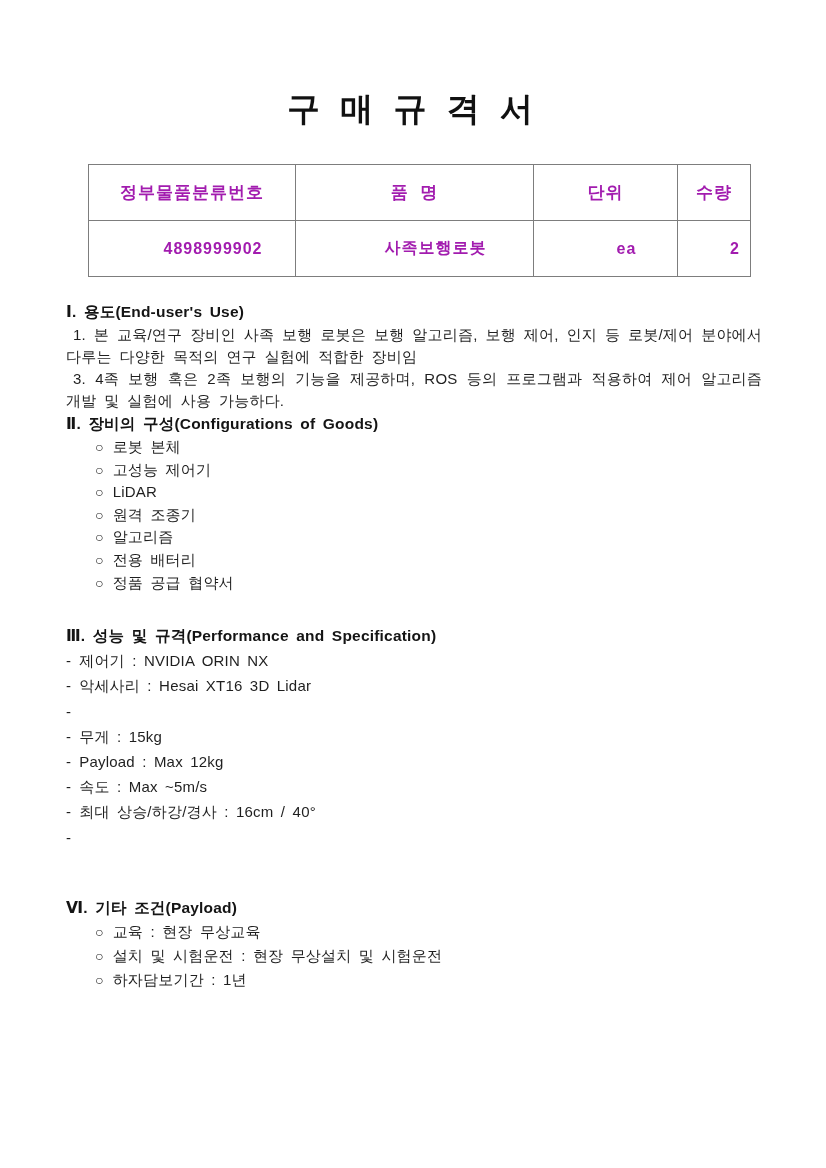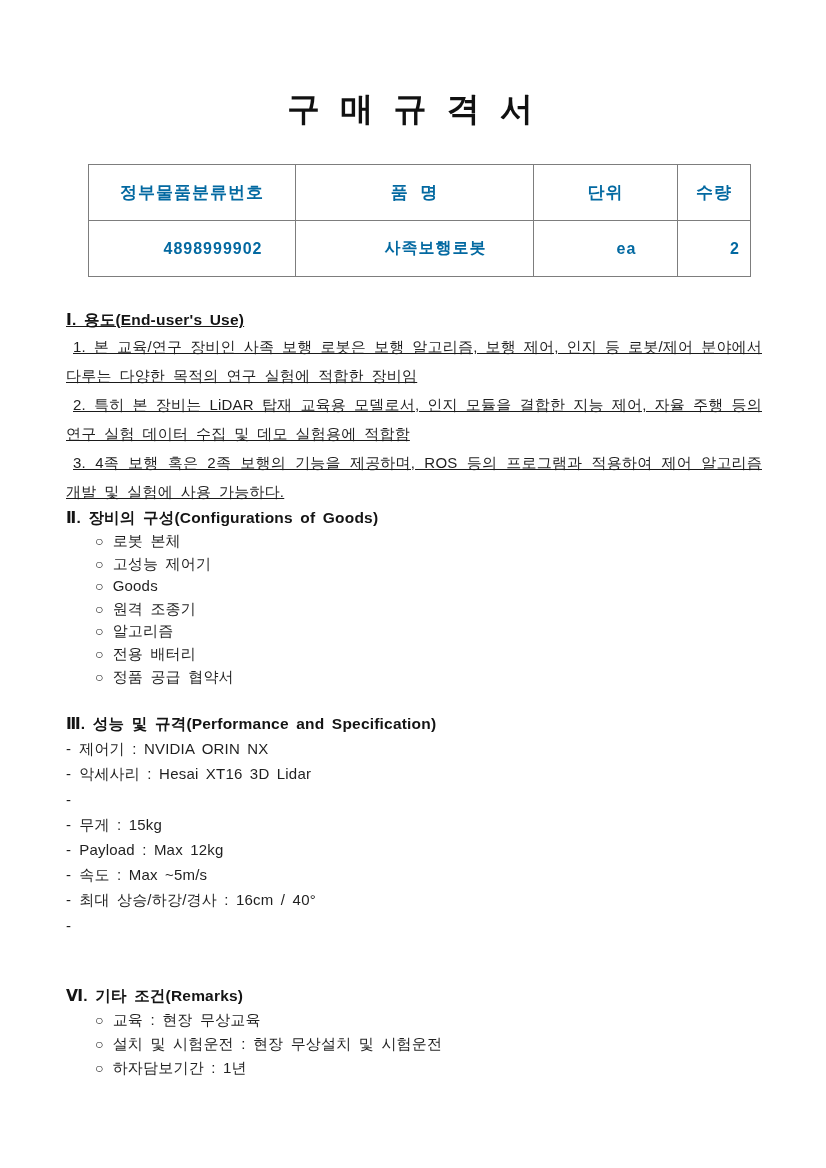--- a/index.html
+++ b/index.html
@@ -47,43 +47,43 @@
   .spec-table col.c-code { width: 207px; }
   .spec-table col.c-name { width: 238px; }
   .spec-table col.c-unit { width: 144px; }
   .spec-table col.c-qty  { width: 73px;  }
   .spec-table th, .spec-table td {
     border: 1px solid #7d7d7d;
     height: 56px;
     text-align: center;
     vertical-align: middle;
     font-weight: bold;
-    color: #0369a1;
+    color: #a21caf;
     white-space: pre;
   }
   .spec-table th { font-size: 17px; letter-spacing: 1px; }
   .spec-table td { font-size: 16px; letter-spacing: 1px; padding-left: 42px; }
 
   
   .section h2 {
     font-size: 15.5px;
     font-weight: bold;
     line-height: 24px;
     color: #141414;
     letter-spacing: 0.2px;
     word-spacing: 3px;
   }
-  .sec-use     { margin-top: 31px; text-decoration: underline; }
+  .sec-use     { margin-top: 23px; }
   .sec-config  { }
-  .sec-perf    { margin-top: 24px; }
+  .sec-perf    { margin-top: 30px; }
   .sec-remarks { margin-top: 46px; }
 
   .body-para {
     font-size: 15px;
-    line-height: 29px;
+    line-height: 22px;
     text-align: justify;
     text-indent: 7px;
     word-spacing: 3.5px;
     letter-spacing: 0.2px;
     color: #1f1f1f;
   }
 
   .circle-list .list-item {
     display: flex;
     align-items: baseline;
@@ -147,38 +147,37 @@
           <td>사족보행로봇</td>
           <td>ea</td>
           <td>2</td>
         </tr>
       </tbody>
     </table>
 
     <section class="section sec-use">
       <h2>Ⅰ. 용도(End-user's Use)</h2>
       <p class="body-para">1. 본 교육/연구 장비인 사족 보행 로봇은 보행 알고리즘, 보행 제어, 인지 등 로봇/제어 분야에서 다루는 다양한 목적의 연구 실험에 적합한 장비임</p>
-      <p class="body-para">2. 특히 본 장비는 LiDAR 탑재 교육용 모델로서, 인지 모듈을 결합한 지능 제어, 자율 주행 등의 연구 실험 데이터 수집 및 데모 실험용에 적합함</p>
       <p class="body-para">3. 4족 보행 혹은 2족 보행의 기능을 제공하며, ROS 등의 프로그램과 적용하여 제어 알고리즘 개발 및 실험에 사용 가능하다.</p>
     </section>
 
     <section class="section sec-config">
       <h2>Ⅱ. 장비의 구성(Configurations of Goods)</h2>
       <div class="circle-list">
         <div class="list-item">
           <span class="bullet">○</span>
           <span>로봇 본체</span>
         </div>
         <div class="list-item">
           <span class="bullet">○</span>
           <span>고성능 제어기</span>
         </div>
         <div class="list-item">
           <span class="bullet">○</span>
-          <span>Goods</span>
+          <span>LiDAR</span>
         </div>
         <div class="list-item">
           <span class="bullet">○</span>
           <span>원격 조종기</span>
         </div>
         <div class="list-item">
           <span class="bullet">○</span>
           <span>알고리즘</span>
         </div>
         <div class="list-item">
@@ -222,21 +221,21 @@
           <span class="bullet">-</span>
           <span>최대 상승/하강/경사 : 16cm / 40°</span>
         </div>
         <div class="list-item">
           <span class="bullet">-</span>
         </div>
       </div>
     </section>
 
     <section class="section sec-remarks">
-      <h2>Ⅵ. 기타 조건(Remarks)</h2>
+      <h2>Ⅵ. 기타 조건(Payload)</h2>
       <div class="circle-list">
         <div class="list-item">
           <span class="bullet">○</span>
           <span>교육 : 현장 무상교육</span>
         </div>
         <div class="list-item">
           <span class="bullet">○</span>
           <span>설치 및 시험운전 : 현장 무상설치 및 시험운전</span>
         </div>
         <div class="list-item">

